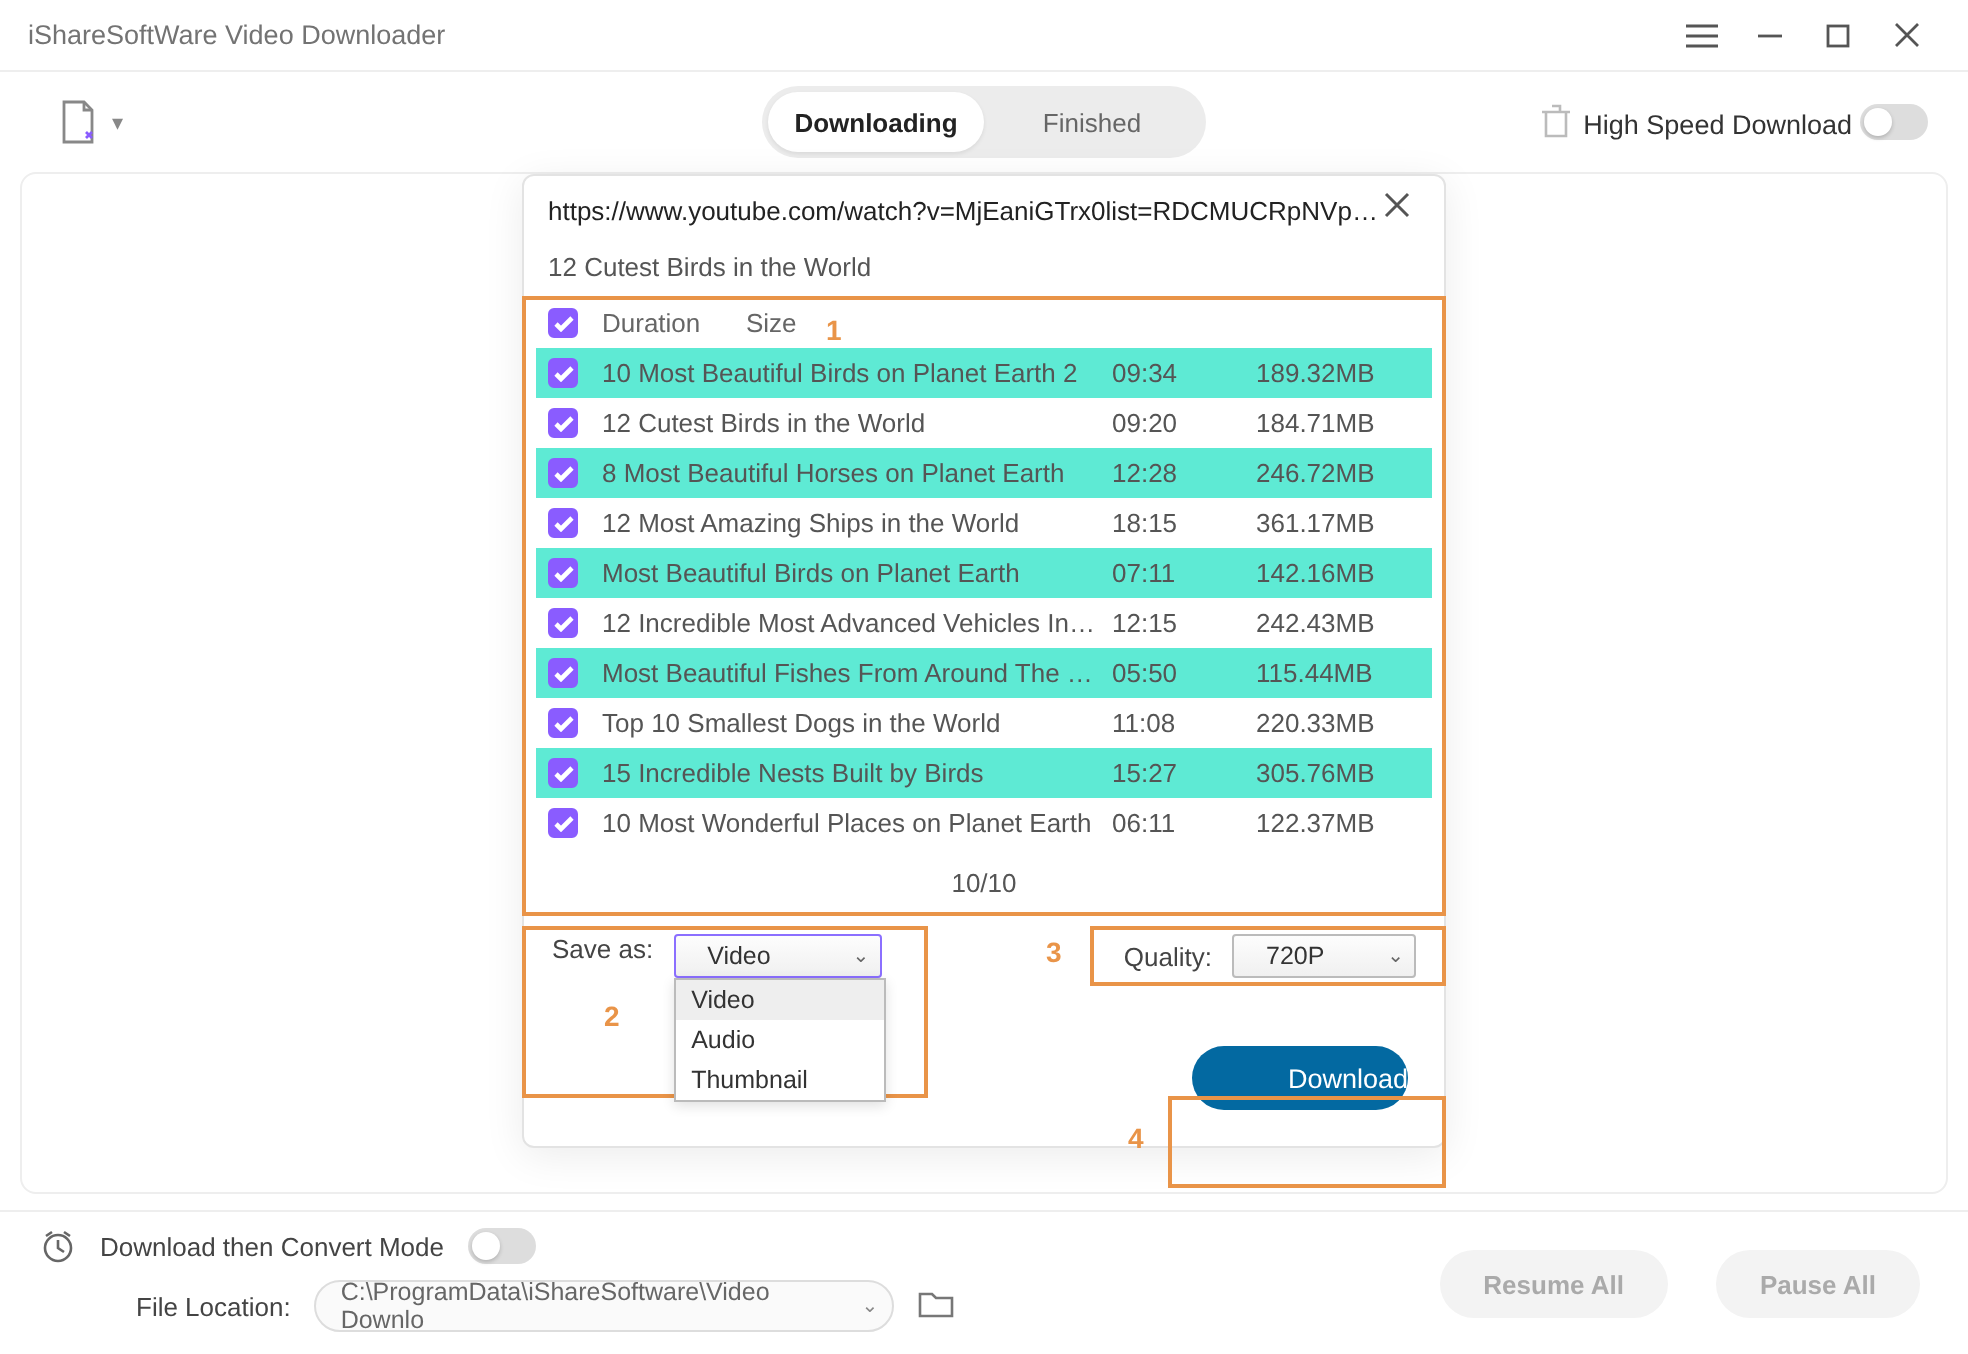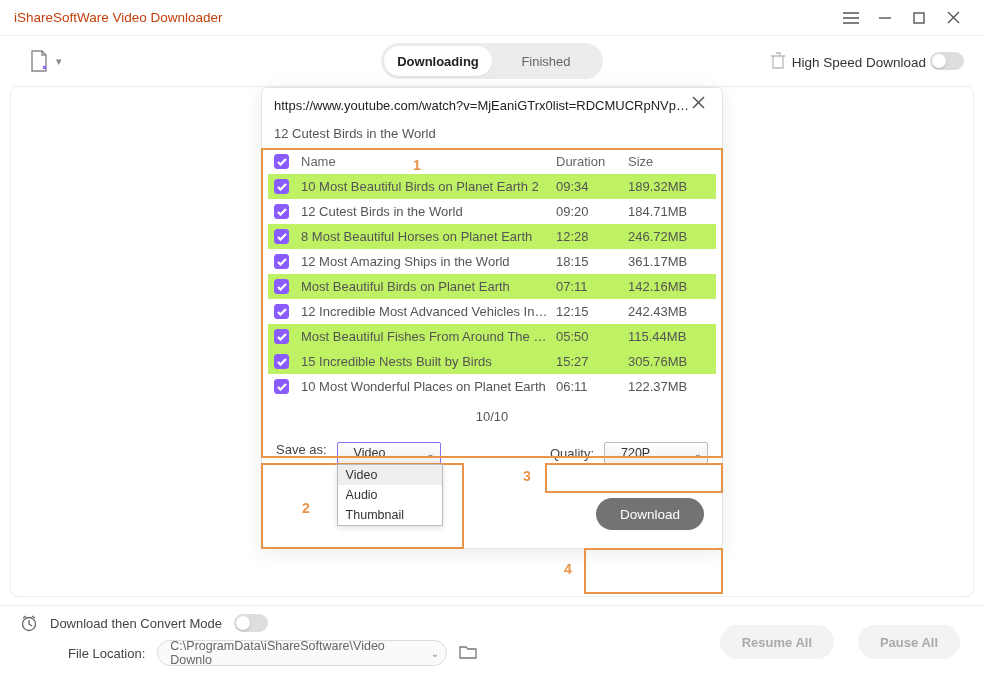--- a/index.html
+++ b/index.html
@@ -1,19 +1,19 @@
 <!DOCTYPE html>
 <html><head>
 <meta charset="utf-8">
 <style>
   * { box-sizing: border-box; margin: 0; padding: 0; font-family: "Segoe UI", Arial, sans-serif; }
   body { background: #fff; width: 984px; height: 677px; overflow: hidden; position: relative; }
 
   
-  .titlebar { height: 36px; display: flex; align-items: center; padding: 0 14px; font-size: 13.5px; color: #c2410c; border-bottom: 1px solid #eee; }
+  .titlebar { height: 36px; display: flex; align-items: center; padding: 0 14px; font-size: 13.5px; color: #737373; border-bottom: 1px solid #eee; }
   .titlebar .spacer { flex: 1; }
   .titlebar .ctl { width: 34px; height: 30px; display: flex; align-items: center; justify-content: center; color: #555; }
   .ctl svg { stroke: #555; stroke-width: 1.4; fill: none; }
 
   
   .toolrow { height: 50px; display: flex; align-items: center; padding: 0 16px; position: relative; }
   .addfile { width: 22px; height: 22px; margin-left: 12px; display:flex; align-items:center; justify-content:center; }
   .chev { margin-left: 6px; color: #888; font-size: 11px; }
   .segmented { position: absolute; left: 50%; transform: translateX(-50%); display: flex; background: #ececec; border-radius: 20px; padding: 3px; height: 36px; width: 222px; }
   .segmented .seg { flex: 1; border-radius: 18px; display: flex; align-items: center; justify-content: center; font-size: 13px; color: #666; }
@@ -32,36 +32,36 @@
   .list-title { padding: 6px 12px 8px; font-size: 13px; color: #555; }
 
   .list-wrap { margin: 0 6px; }
   .list-head, .list-row { display: flex; align-items: center; font-size: 13px; color: #555; padding: 5px 6px; }
   .list-head { color: #666; }
   .ck { width: 15px; height: 15px; border: 1.6px solid #8a5cff; border-radius: 3px; background: #8a5cff; margin-right: 12px; display:inline-flex; align-items:center; justify-content:center; flex: none; }
   .ck svg { stroke: #fff; stroke-width: 2.3; fill: none; }
   .col-name { flex: 1; overflow: hidden; white-space: nowrap; text-overflow: ellipsis; padding-right: 6px; }
   .col-dur { width: 72px; }
   .col-size { width: 82px; }
-  .list-row.alt { background: #bef264; }
+  .list-row.alt { background: #5eead4; }
   .counter { text-align: center; font-size: 13px; color: #555; padding: 10px 0 14px; }
 
   .opts-row { display:flex; align-items:flex-start; padding: 4px 14px 0; gap: 10px; font-size: 13px; color: #444; }
   .saveas-block { display:flex; align-items:flex-start; gap:10px; }
   .select { width: 104px; height: 22px; border: 1px solid #bbb; background: linear-gradient(#fdfdfd,#f0f0f0); border-radius: 2px; display:flex; align-items:center; padding: 0 16px; font-size: 12.5px; color: #333; position: relative; }
   .select.purple { border-color: #8b6fff; }
   .select .chv { position:absolute; right:5px; font-size:10px; color:#666; }
   .dropdown { position:absolute; top: 21px; left:-1px; width: 106px; background:#fff; border:1px solid #bbb; box-shadow: 0 2px 6px rgba(0,0,0,.12); z-index: 2; }
   .dropdown .opt { padding: 3px 8px; font-size: 12.5px; color:#333; }
   .dropdown .opt.sel { background: #eee; }
   .qual-block { margin-left:auto; display:flex; align-items:center; gap:10px; }
-  .select.q { width: 104px; }
+  .select.q { width: 92px; }
 
   .dl-row { display:flex; justify-content:flex-end; padding: 34px 18px 18px; }
-  .dl-btn { width: 108px; height: 32px; border-radius: 18px; background: #737373; color:#fff; font-size: 13.5px; font-weight: 500; display:flex; align-items:center; justify-content:center; border:none; }
+  .dl-btn { width: 108px; height: 32px; border-radius: 18px; background: #0369a1; color:#fff; font-size: 13.5px; font-weight: 500; display:flex; align-items:center; justify-content:flex-end; border:none; }
 
   
   .anno { position: absolute; border: 2px solid #e99448; pointer-events: none; }
   .anno-lbl { position: absolute; color: #e99448; font-size: 14px; font-weight: 600; }
 
   
   .bottom { position: absolute; left: 0; right: 0; bottom: 0; height: 72px; border-top: 1px solid #eee; padding: 8px 20px; }
   .convmode { display:flex; align-items:center; gap: 12px; font-size: 13px; color:#444; margin-bottom: 8px; }
   .clock { width: 18px; height: 18px; }
   .loc-row { display:flex; align-items:center; gap: 12px; font-size: 13px; color:#444;margin-left:48px; }
@@ -144,21 +144,20 @@
   </div>
   <div class="list-title">12 Cutest Birds in the World</div>
 
   <div class="list-wrap">
     <div class="list-head">
       <span class="ck">
           <svg width="10" height="8" viewBox="0 0 10 8">
             <path d="M1 4l2.5 2.5L9 1"></path>
           </svg>
         </span>
-      <span class="col-name">Name</span>
       <span class="col-dur">Duration</span>
       <span class="col-size">Size</span>
     </div>
     <div id="rows">
         <div class="list-row alt">
           <span class="ck">
             <svg width="10" height="8" viewBox="0 0 10 8">
               <path d="M1 4l2.5 2.5L9 1"></path>
             </svg>
           </span>
@@ -218,20 +217,30 @@
         </div>
         <div class="list-row alt">
           <span class="ck">
             <svg width="10" height="8" viewBox="0 0 10 8">
               <path d="M1 4l2.5 2.5L9 1"></path>
             </svg>
           </span>
           <span class="col-name">Most Beautiful Fishes From Around The W...</span>
           <span class="col-dur">05:50</span>
           <span class="col-size">115.44MB</span>
+        </div>
+        <div class="list-row">
+          <span class="ck">
+            <svg width="10" height="8" viewBox="0 0 10 8">
+              <path d="M1 4l2.5 2.5L9 1"></path>
+            </svg>
+          </span>
+          <span class="col-name">Top 10 Smallest Dogs in the World</span>
+          <span class="col-dur">11:08</span>
+          <span class="col-size">220.33MB</span>
         </div>
         <div class="list-row alt">
           <span class="ck">
             <svg width="10" height="8" viewBox="0 0 10 8">
               <path d="M1 4l2.5 2.5L9 1"></path>
             </svg>
           </span>
           <span class="col-name">15 Incredible Nests Built by Birds</span>
           <span class="col-dur">15:27</span>
           <span class="col-size">305.76MB</span>

